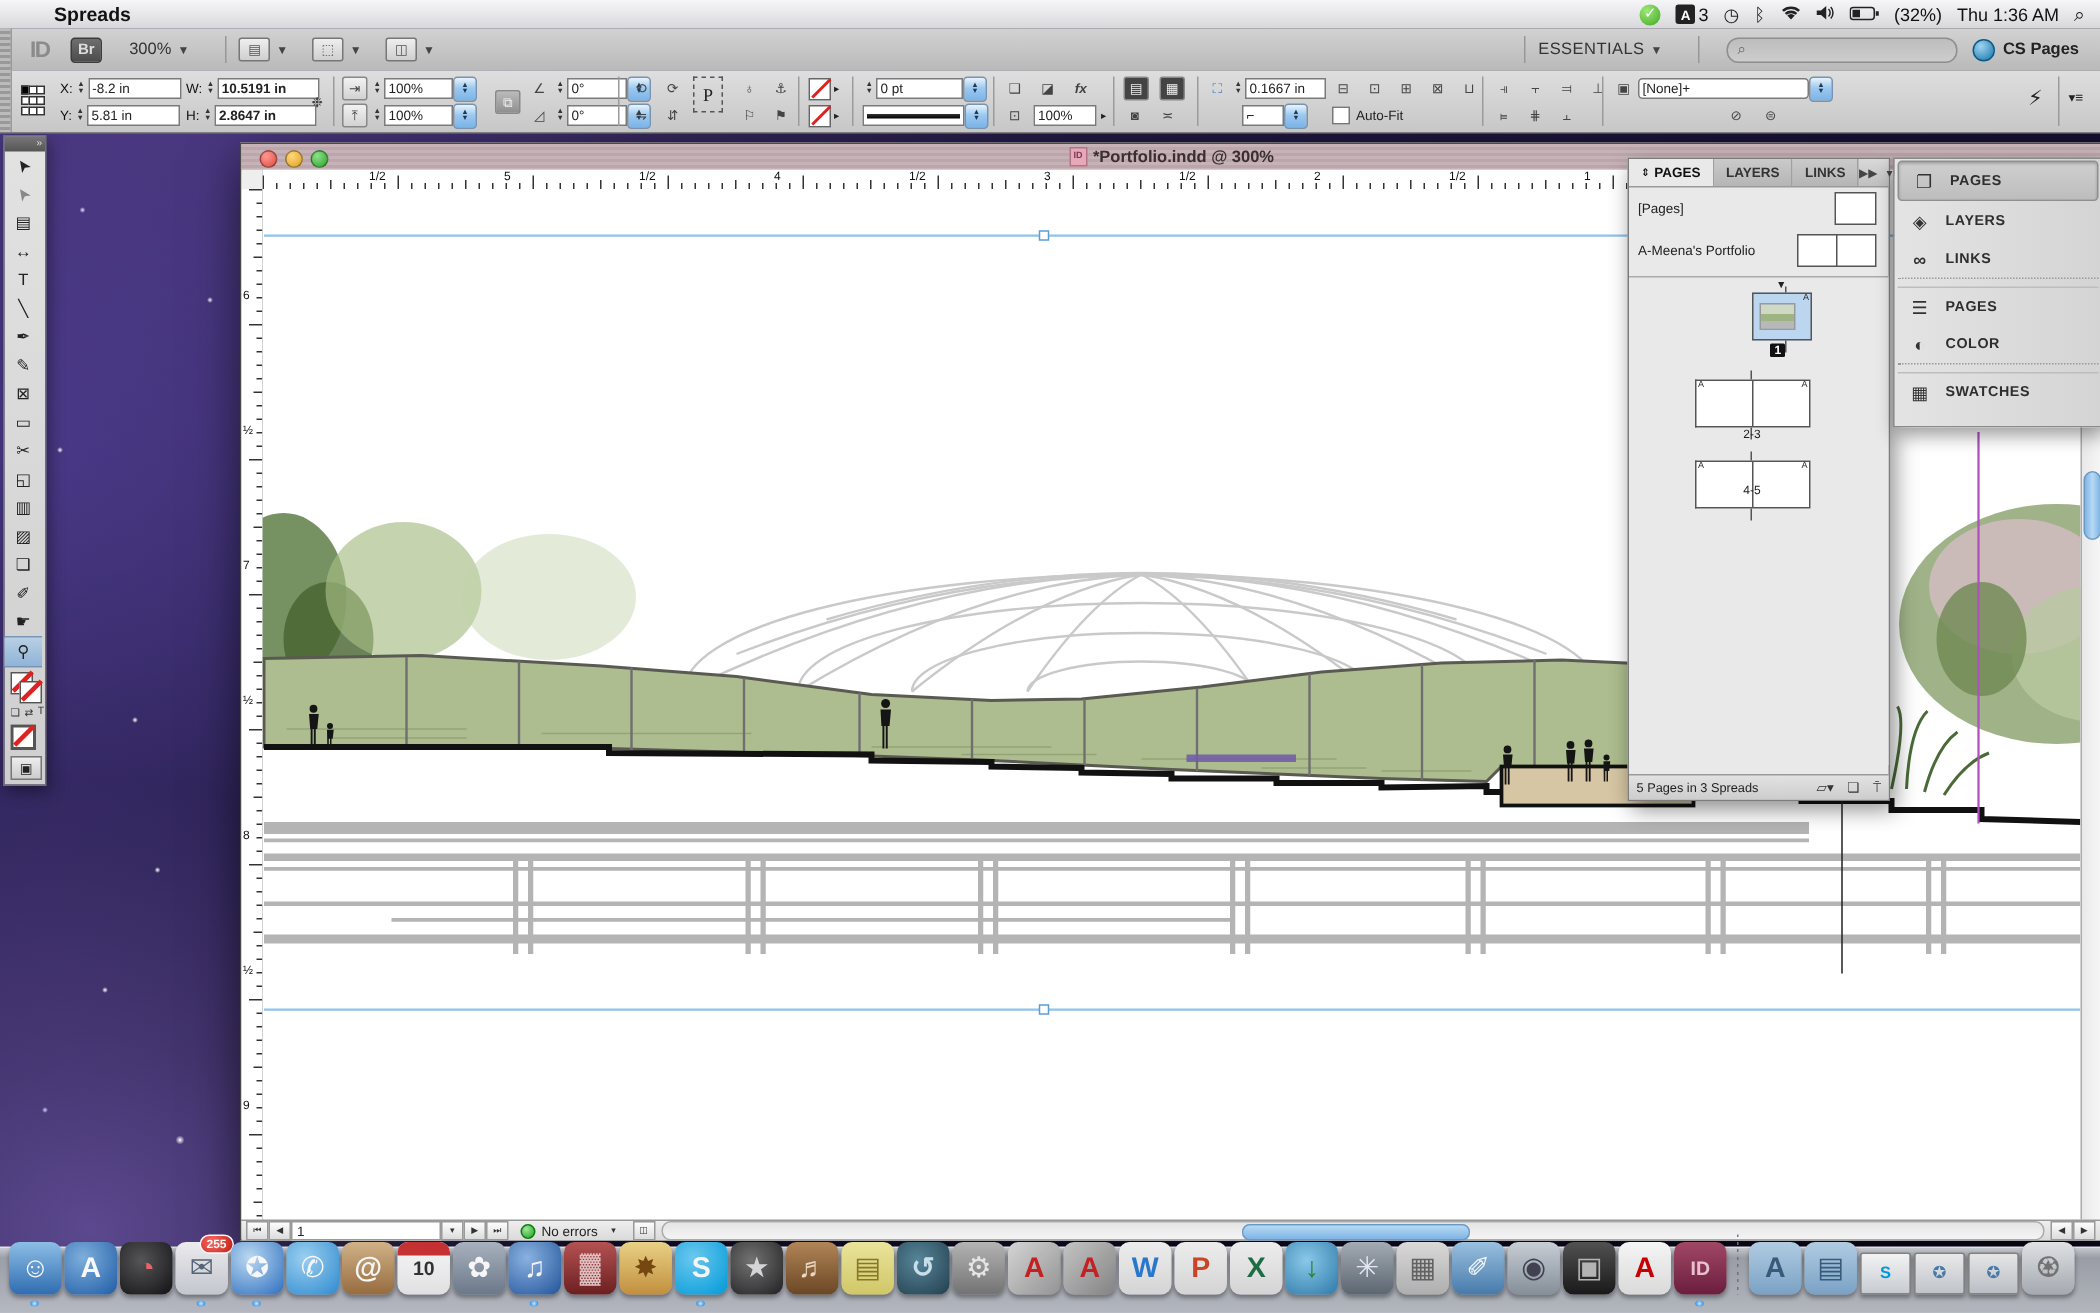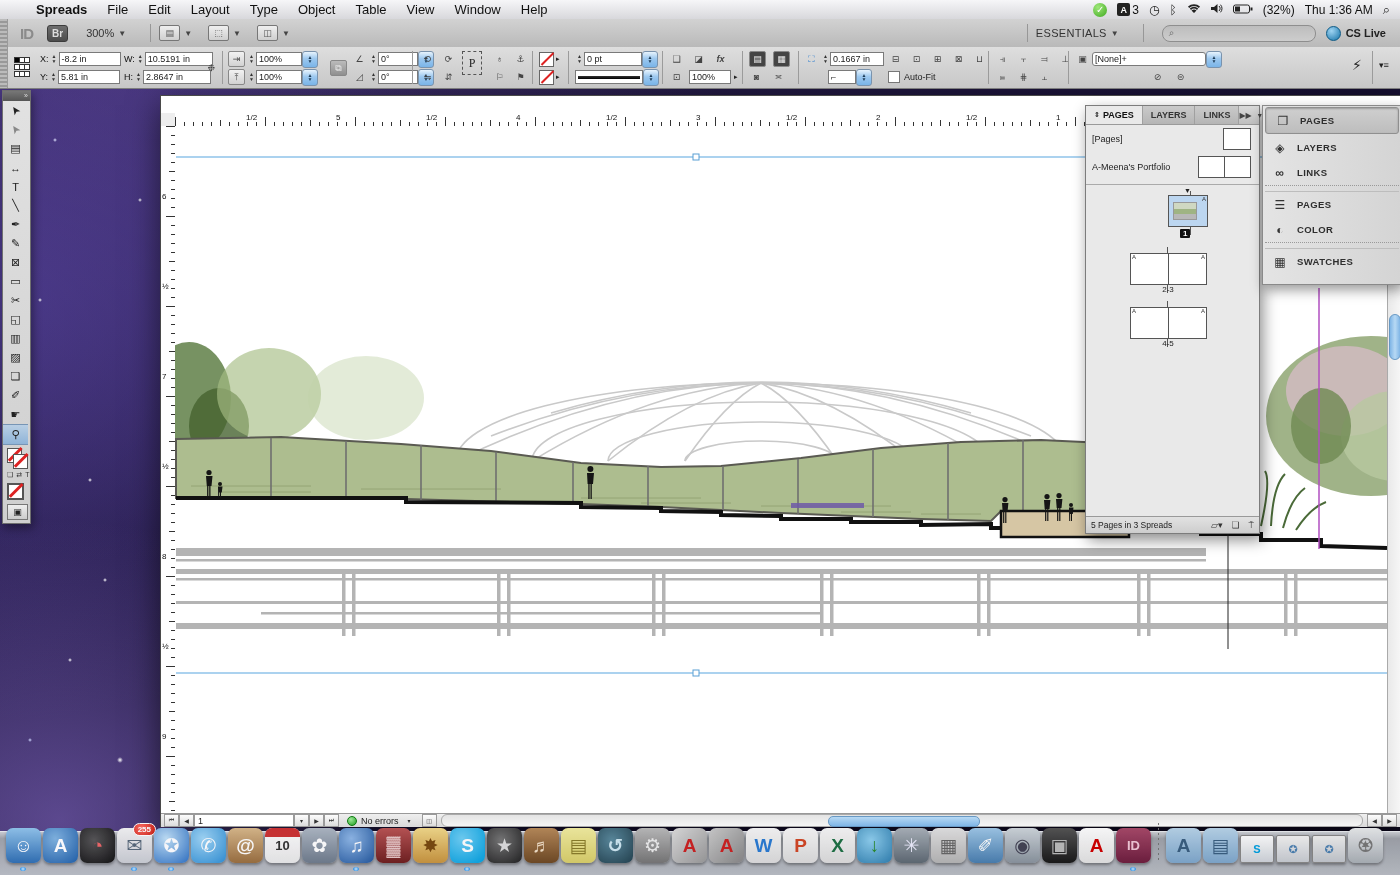--- a/index.html
+++ b/index.html
@@ -143,20 +143,27 @@
   .runlight{position:absolute;bottom:-8px;left:14px;width:6px;height:4px;border-radius:50%;
     background:radial-gradient(circle,#cfeaff,#3f9ff0 70%,transparent);}
   .dock-div{width:1px;height:40px;margin:0 5px;background:repeating-linear-gradient(180deg,#777 0 2px,transparent 2px 5px);}
 </style>
 </head>
 <body>
 
 <div id="desktop"></div>
 
 <div id="docwin" class="abs">
+  <div id="titlebar">
+    <span class="tl" style="left:12px;background:radial-gradient(circle at 35% 30%,#ff9a93,#dd4840);"></span>
+    <span class="tl" style="left:29px;background:radial-gradient(circle at 35% 30%,#ffd87a,#dfa023);"></span>
+    <span class="tl" style="left:46px;background:radial-gradient(circle at 35% 30%,#8fe089,#28a52a);"></span>
+    <span class="doc-ico">ID</span>
+    <span>*Portfolio.indd @ 300%</span>
+  </div>
   <div id="rcorner" class="abs"></div>
   <div id="hruler" class="abs">
       <span class="tick" style="left: 0px; bottom: 0px; width: 1px; height: 9px;"></span>
       <span class="tick" style="left: 9px; bottom: 0px; width: 1px; height: 4px;"></span>
       <span class="tick" style="left: 18px; bottom: 0px; width: 1px; height: 4px;"></span>
       <span class="tick" style="left: 27px; bottom: 0px; width: 1px; height: 4px;"></span>
       <span class="tick" style="left: 36px; bottom: 0px; width: 1px; height: 4px;"></span>
       <span class="tick" style="left: 45px; bottom: 0px; width: 1px; height: 6px;"></span>
       <span class="tick" style="left: 54px; bottom: 0px; width: 1px; height: 4px;"></span>
       <span class="tick" style="left: 63px; bottom: 0px; width: 1px; height: 4px;"></span>
@@ -540,21 +547,20 @@
       <div class="hthumb" style="left:42%;"></div>
     </div>
     <span class="sb-btn">◀</span>
     <span class="sb-btn" style="margin-right:4px;">▶</span>
   </div>
 </div>
 
 <div id="menubar" class="abs">
   <span class="apple"></span>
   <span class="appname">Spreads</span>
-  <span id="menus"><span class="menu">File</span><span class="menu">Edit</span><span class="menu">Layout</span><span class="menu">Type</span><span class="menu">Object</span><span class="menu">Table</span><span class="menu">View</span><span class="menu">Window</span><span class="menu">Help</span></span>
   <span class="mb-right">
     <span class="mb-ico" style="width:14px;height:14px;border-radius:50%;background:radial-gradient(circle at 35% 30%,#9fe87a,#3fa820);color:#fff;font-size:10px;line-height:14px;">✓</span>
     <span style="display:flex;align-items:center;gap:2px;">
       <span style="width:13px;height:13px;background:#222;color:#fff;font-size:9px;font-weight:bold;display:inline-flex;align-items:center;justify-content:center;border-radius:2px;">A</span>
       <span>3</span>
     </span>
     <span class="mb-ico">◷</span>
     <span class="mb-ico">ᛒ</span>
     <span class="mb-ico">
       <svg width="14" height="11" viewBox="0 0 14 11">
@@ -607,21 +613,21 @@
         <span class="workspace">ESSENTIALS</span>
         <span class="tb-caret">▼</span>
       </span>
     <span class="vdiv"></span>
     <span class="searchbox">
         <span>⌕</span>
         <span></span>
       </span>
     <span class="cslive">
         <span class="dot"></span>
-        <span>CS Live</span>
+        <span>CS Pages</span>
       </span>
   </span>
 </div>
 
 <div id="cpanel" class="abs">
   <div class="abs grip" style="left:0;top:0;height:41px;"></div>
   <div class="cp-row" style="left:14px;top:12px;">
     <span class="refgrid">
         <i class="on"></i>
         <i></i>
@@ -650,29 +656,29 @@
         <span>▼</span>
       </span>
     <span class="cp-input" style="width:56px;">5.81 in</span>
   </div>
   <div class="cp-row" style="left:124px;top:4px;">
     <span class="cp-lab">W:</span>
     <span class="ud">
         <span>▲</span>
         <span>▼</span>
       </span>
-    <span class="cp-input" style="width:62px;">10.5191 in</span>
+    <span class="cp-input" style="width:62px;font-weight:bold;">10.5191 in</span>
   </div>
   <div class="cp-row" style="left:124px;top:22px;">
     <span class="cp-lab">H:</span>
     <span class="ud">
         <span>▲</span>
         <span>▼</span>
       </span>
-    <span class="cp-input" style="width:62px;">2.8647 in</span>
+    <span class="cp-input" style="width:62px;font-weight:bold;">2.8647 in</span>
   </div>
   <div class="cp-row" style="left:204px;top:13px;">
       <span class="cp-ico flat">❉</span>
     </div>
   <div class="cpdiv" style="left:222px;"></div>
 
   <div class="cp-row" style="left:228px;top:4px;">
     <span class="cp-ico">⇥</span>
     <span class="ud">
         <span>▲</span>
@@ -980,21 +986,21 @@
 
     <div class="spine" style="left:81px;top:116px;height:46px;"></div>
     <div style="position:absolute;left:44px;top:122px;display:flex;">
       <span class="thumb" style="width:37px;height:30px;border-right:none;">
           <span class="pageA" style="left:1px;">A</span>
         </span>
       <span class="thumb" style="width:37px;height:30px;">
           <span class="pageA" style="right:1px;">A</span>
         </span>
     </div>
-    <div class="pglabel" style="left:70px;top:154px;width:24px;">4-5</div>
+    <div class="pglabel" style="left:70px;top:137px;width:24px;">4-5</div>
   </div>
   <div id="pp-foot">
     <span>5 Pages in 3 Spreads</span>
     <span style="margin-left:auto;display:flex;gap:9px;align-items:center;">
       <span class="foot-ico">▱▾</span>
       <span class="foot-ico">❏</span>
       <span class="foot-ico">⍑</span>
     </span>
   </div>
 </div>

